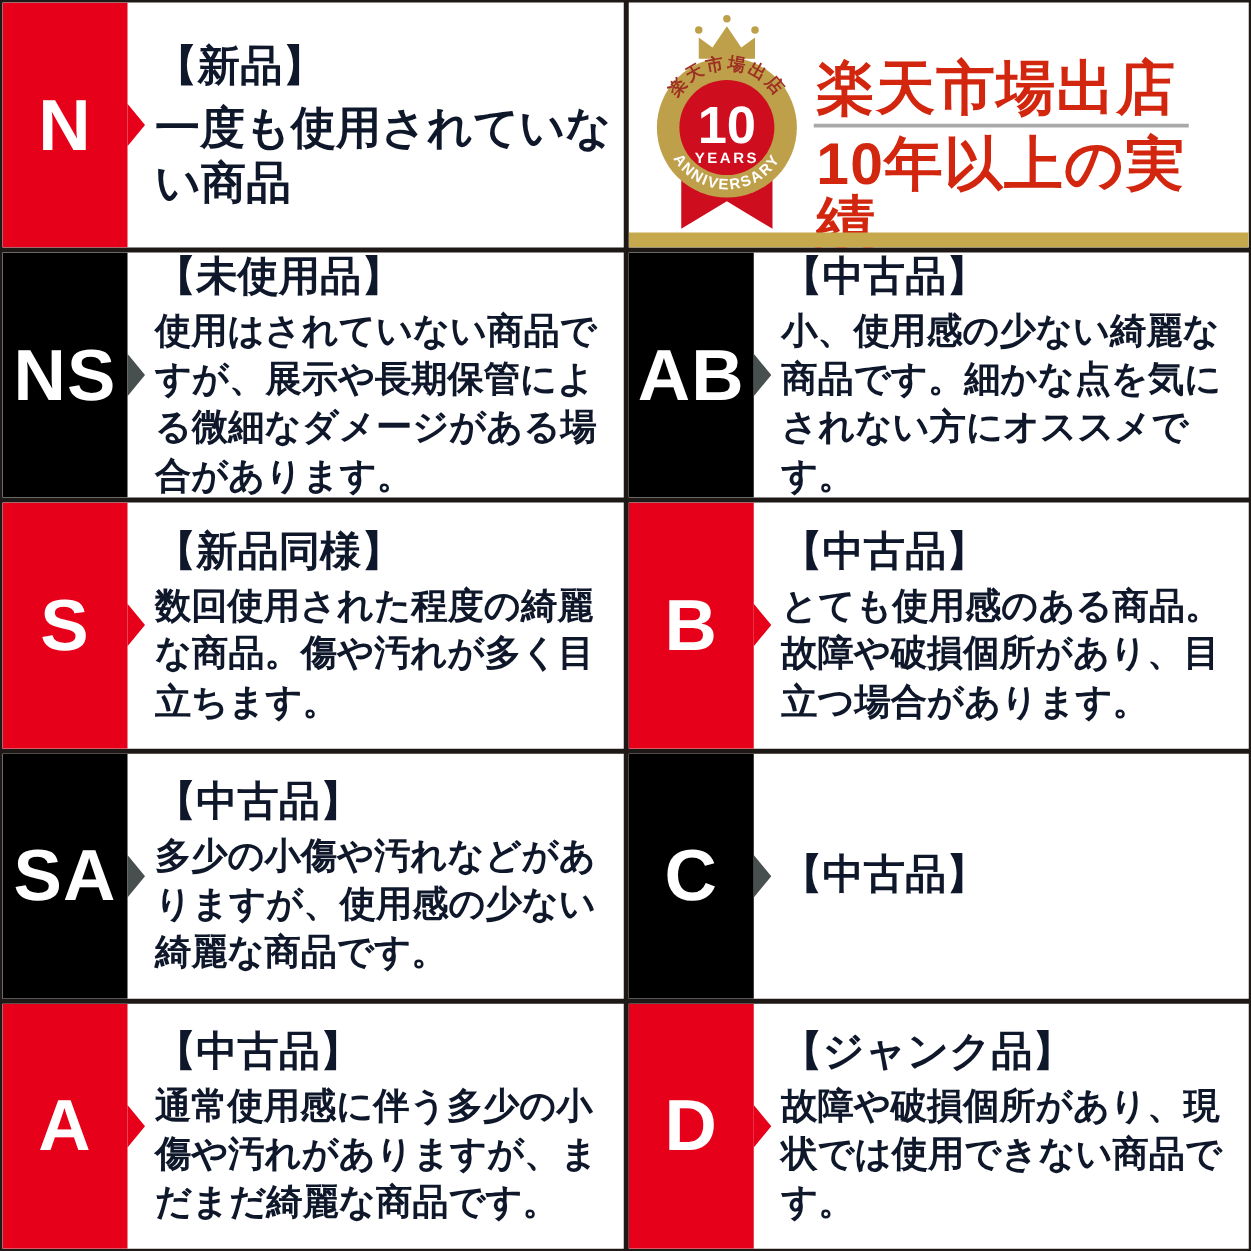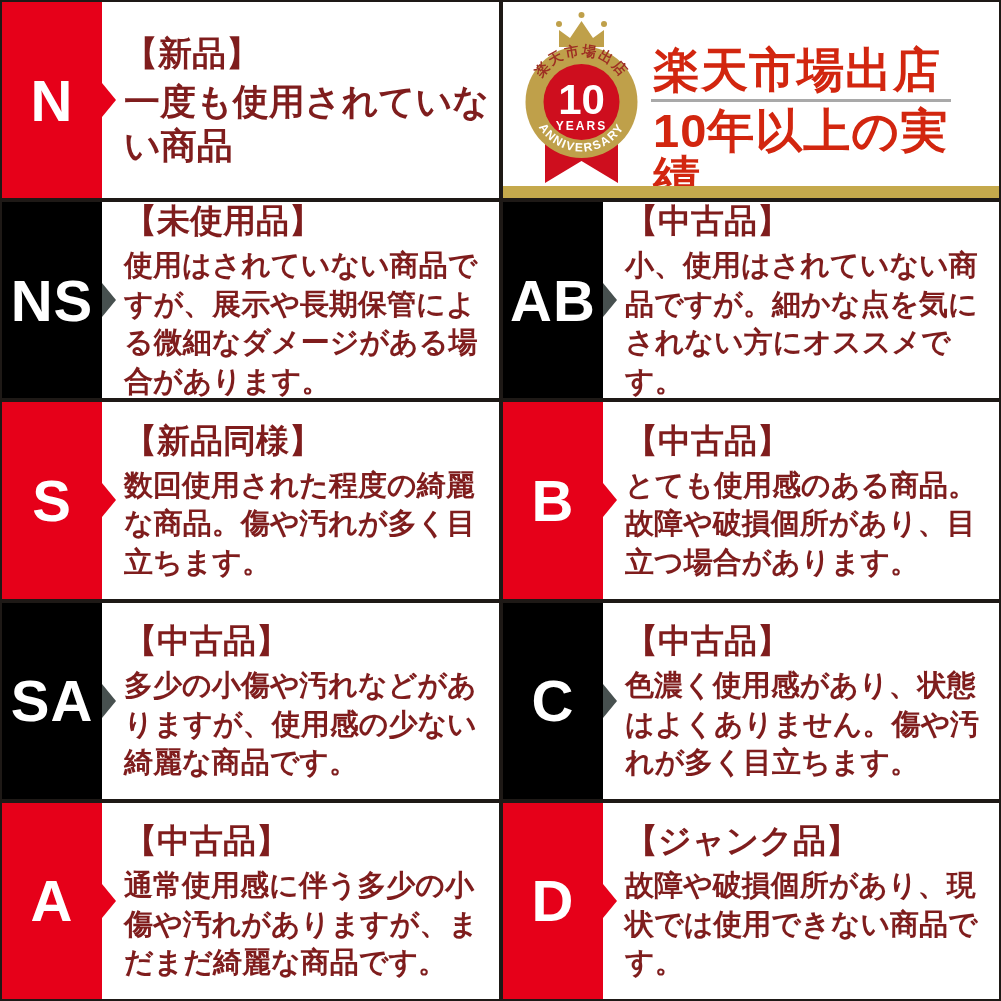--- a/index.html
+++ b/index.html
@@ -37,21 +37,21 @@
   }
   .badge.red{ background:#e60019; }
   .badge.red::after{ border-left-color:#e60019; }
   .badge.gray{ background:#000000; }
   .badge.gray::after{ border-left-color:#47504f; }
 
   .content{
     flex:1;
     display:flex; flex-direction:column; justify-content:center;
     padding:6px 8px 6px 22px;
-    color:#7f1d1d;
+    color:#0f172a;
   }
   .heading{ font-size:33px; font-weight:700; line-height:1.25; margin-bottom:5px; }
   .desc{ font-size:29px; font-weight:600; line-height:1.33; }
   .cell-n .heading{ font-size:34px; }
   .cell-n .desc{ font-size:36px; line-height:1.22; }
 
   
   .banner{
     position:relative;
     background:#fff;
@@ -135,21 +135,21 @@
       <div class="desc">使用はされていない商品ですが、展示や長期保管による微細なダメージがある場合があります。</div>
     </div>
   </div>
 
   <div class="cell">
     <div class="badge gray">
       <span>AB</span>
     </div>
     <div class="content">
       <div class="heading">【中古品】</div>
-      <div class="desc">小、使用はされていない商品ですが。細かな点を気にされない方にオススメです。</div>
+      <div class="desc">小、使用感の少ない綺麗な商品です。細かな点を気にされない方にオススメです。</div>
     </div>
   </div>
 
   <div class="cell">
     <div class="badge red">
       <span>S</span>
     </div>
     <div class="content">
       <div class="heading">【新品同様】</div>
       <div class="desc">数回使用された程度の綺麗な商品。傷や汚れが多く目立ちます。</div>
@@ -175,21 +175,20 @@
       <div class="desc">多少の小傷や汚れなどがありますが、使用感の少ない綺麗な商品です。</div>
     </div>
   </div>
 
   <div class="cell">
     <div class="badge gray">
       <span>C</span>
     </div>
     <div class="content">
       <div class="heading">【中古品】</div>
-      <div class="desc">色濃く使用感があり、状態はよくありません。傷や汚れが多く目立ちます。</div>
     </div>
   </div>
 
   <div class="cell">
     <div class="badge red">
       <span>A</span>
     </div>
     <div class="content">
       <div class="heading">【中古品】</div>
       <div class="desc">通常使用感に伴う多少の小傷や汚れがありますが、まだまだ綺麗な商品です。</div>

